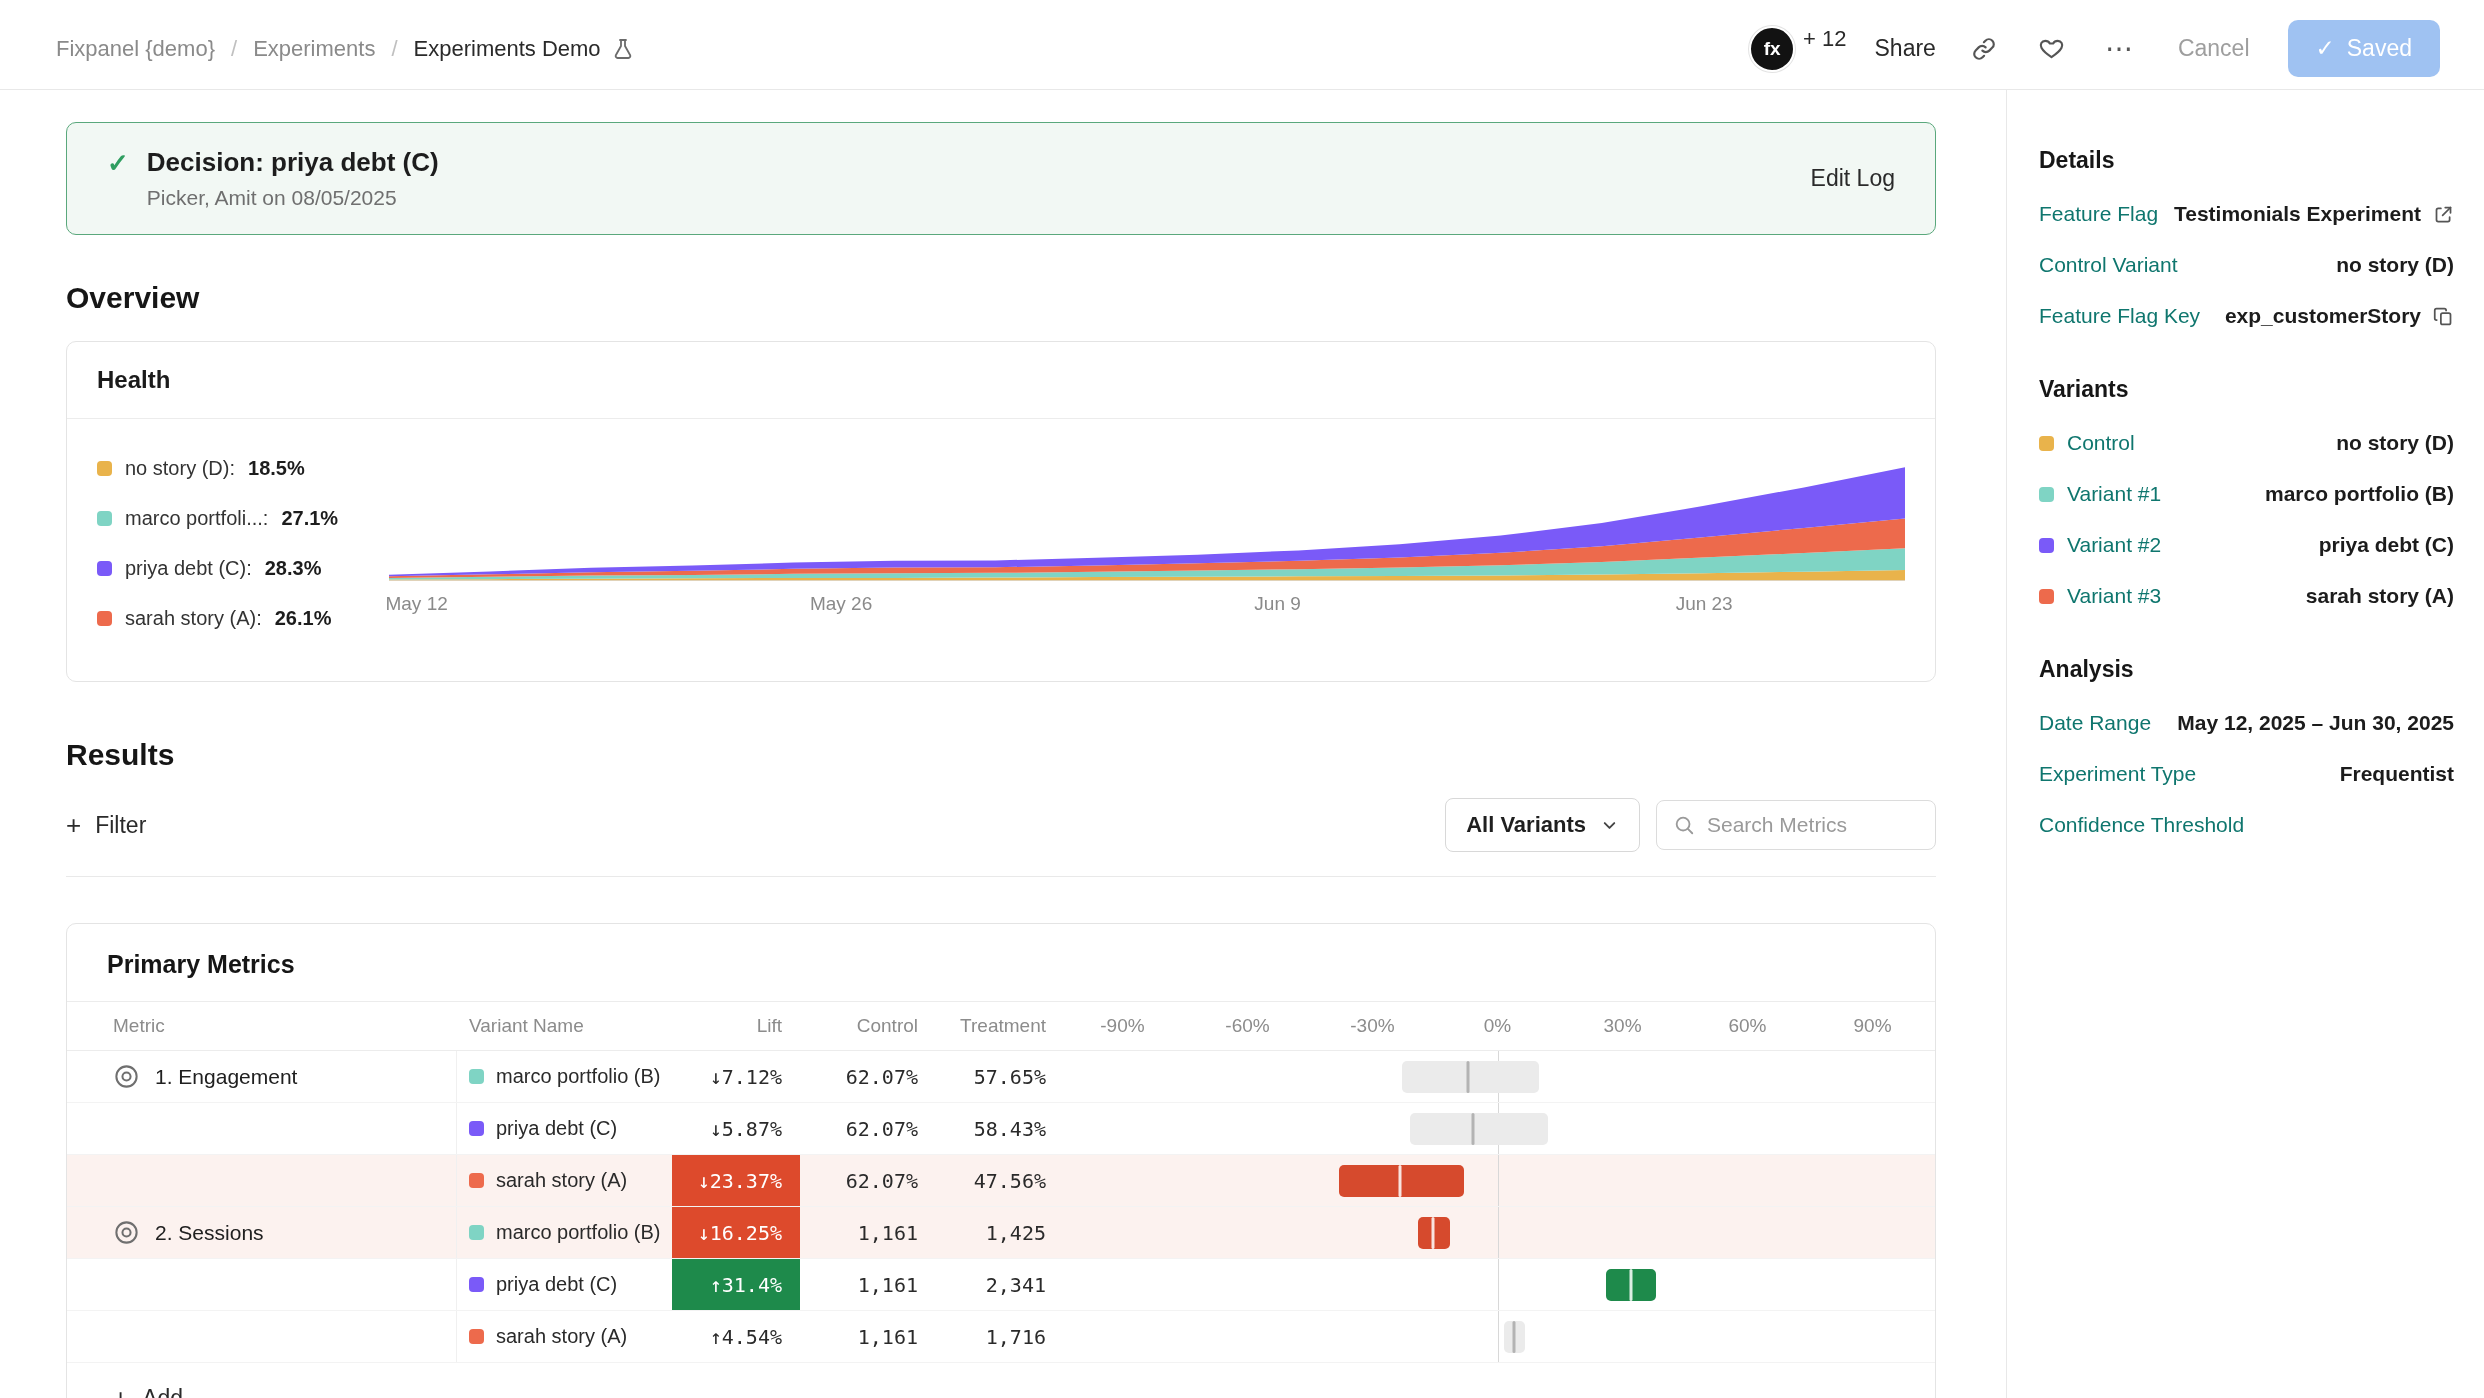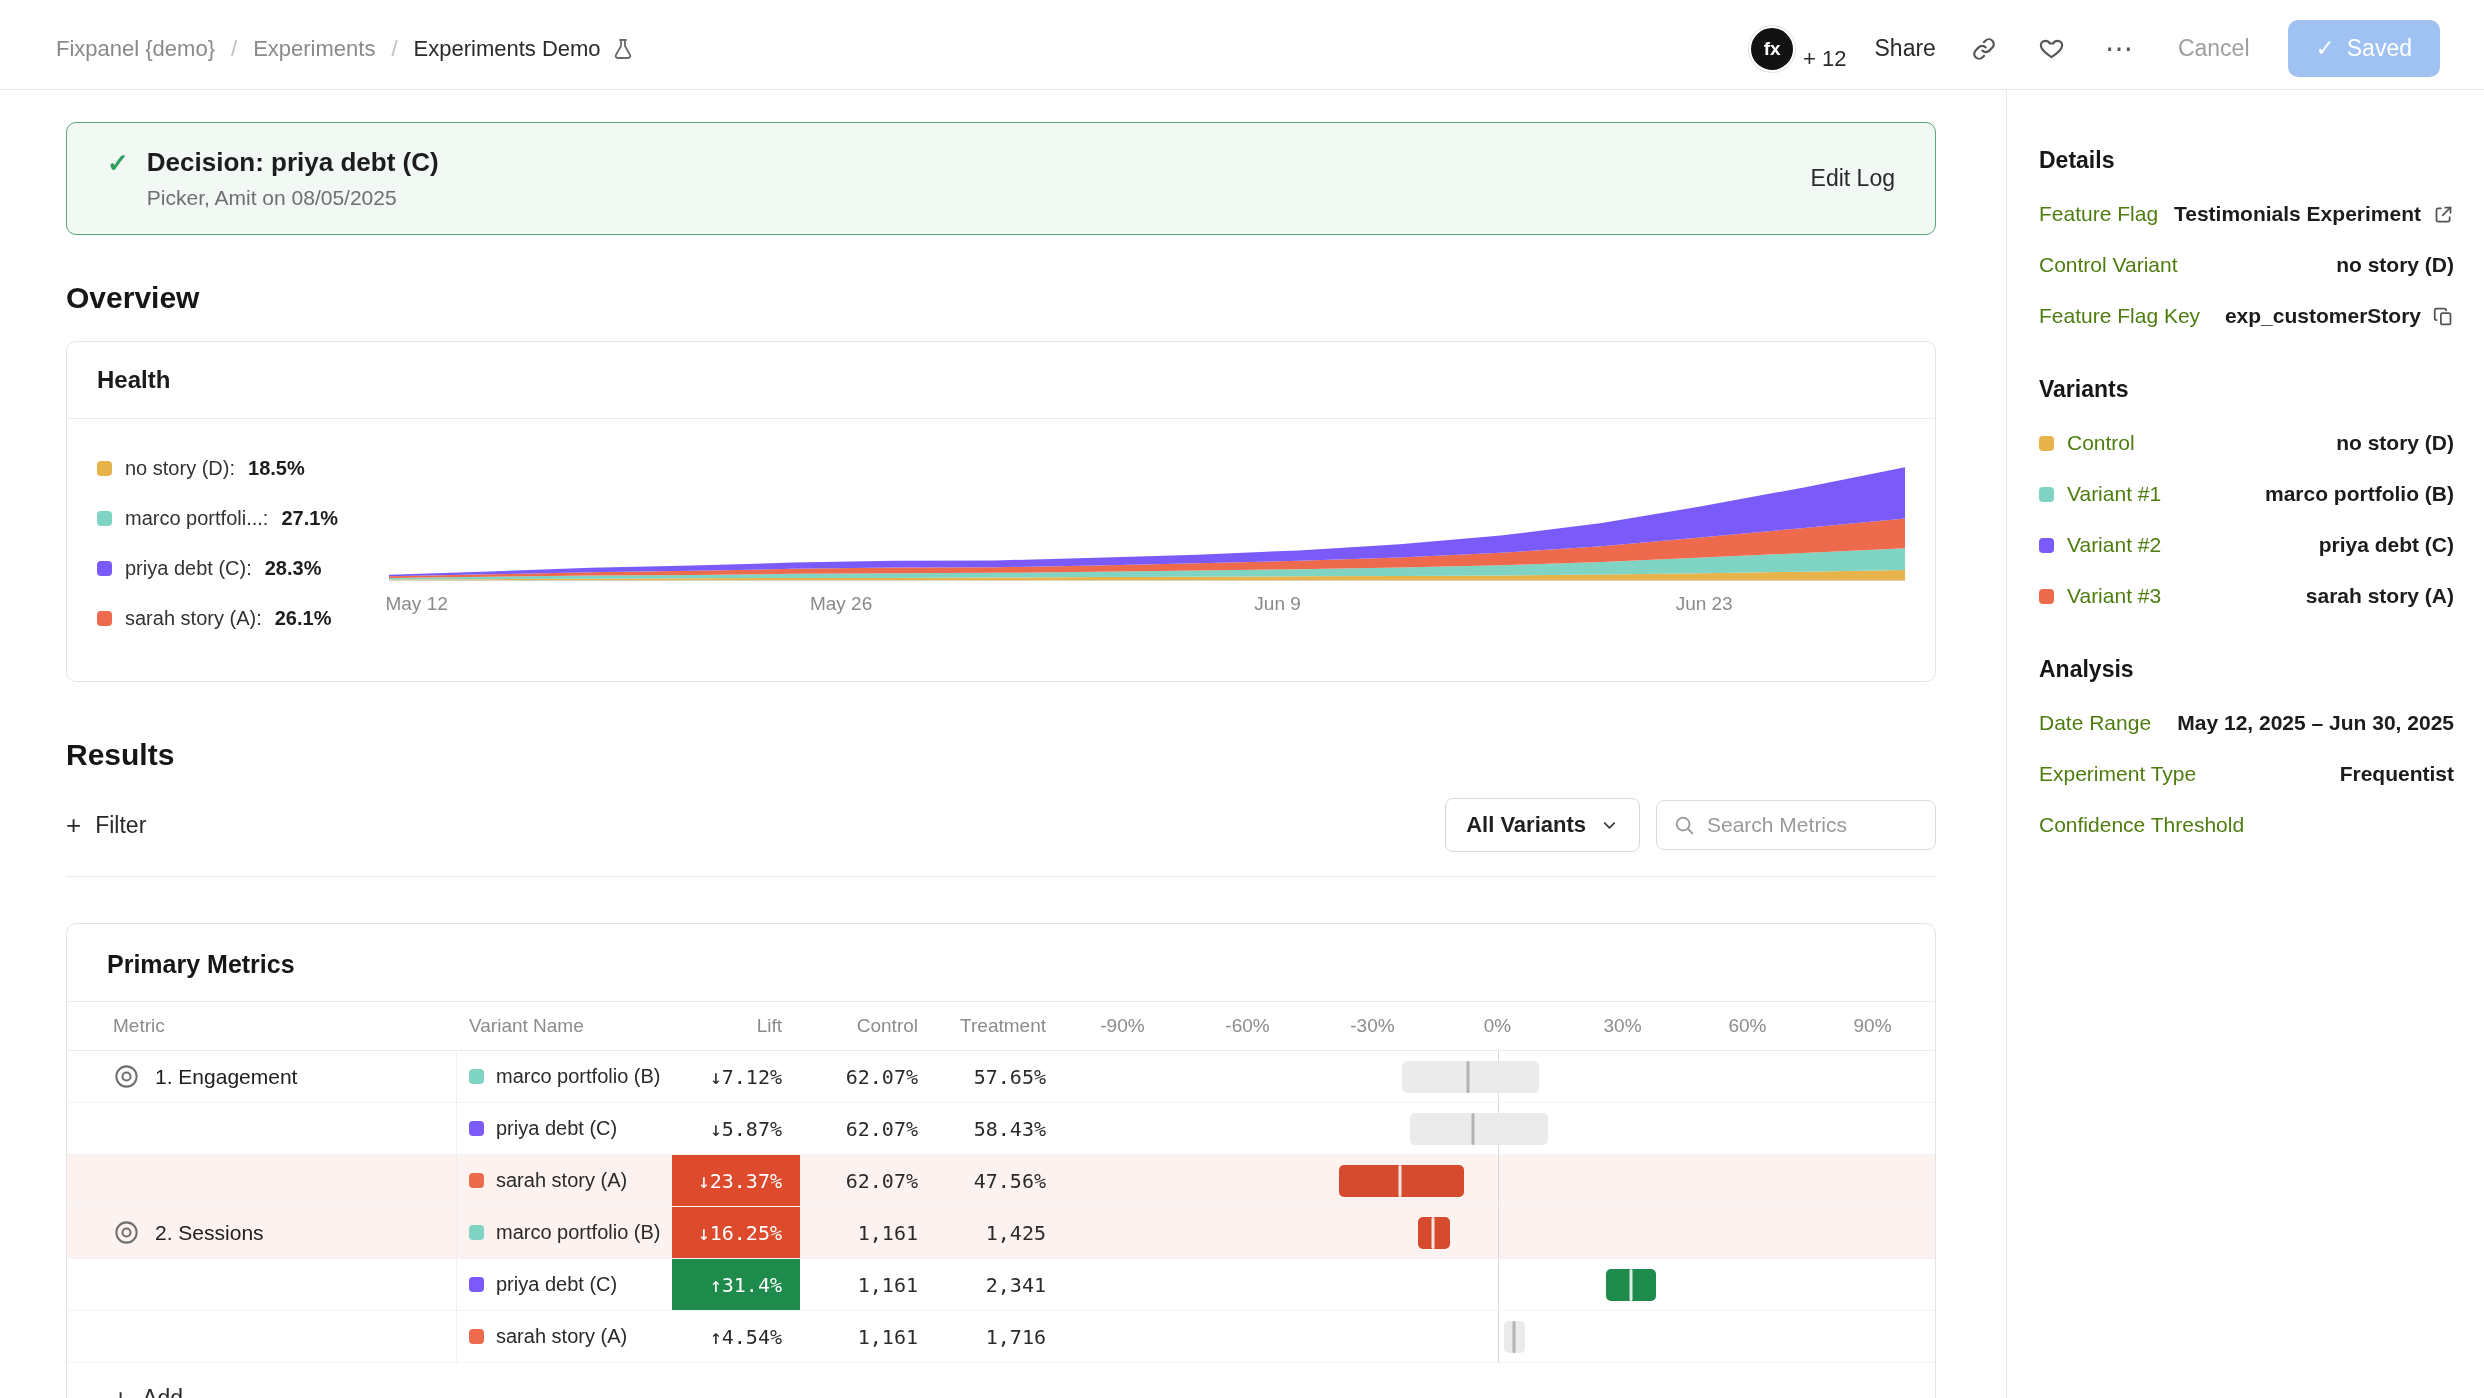--- a/index.html
+++ b/index.html
@@ -9,21 +9,21 @@
 
   
   .topbar { height:90px; min-height:90px; display:flex; align-items:center; justify-content:space-between;
             padding:8px 44px 0 56px; border-bottom:1px solid #e8e8e8; background:#fff; }
   .crumbs { display:flex; align-items:center; gap:16px; font-size:22px; color:#8a8a8a; }
   .crumb { cursor:pointer; }
   .crumb-sep { color:#c0c0c0; }
   .crumb-current { color:#2a2a2a; font-weight:500; display:flex; align-items:center; gap:10px; }
   .flask { display:inline-flex; }
   .topbar-right { display:flex; align-items:center; gap:28px; }
-  .avatar-group { display:flex; align-items:flex-end; gap:8px; }
+  .avatar-group { display:flex; align-items:flex-start; gap:8px; }
   .avatar { width:46px; height:46px; border-radius:50%; background:#121212; color:#fff; display:flex;
             align-items:center; justify-content:center; font-weight:700; font-size:19px; border:2px solid #fff; box-shadow:0 0 0 1px #e3e3e3; }
   .collab { font-size:22px; color:#2a2a2a; }
   .share { font-size:23px; color:#2a2a2a; cursor:pointer; }
   .icon-btn { display:flex; align-items:center; justify-content:center; width:40px; height:40px; cursor:pointer; }
   .dots { font-size:28px; color:#555; letter-spacing:2px; }
   .btn-cancel { font-size:23px; color:#9e9e9e; cursor:pointer; padding:12px 10px; }
   .btn-saved { background:#9fc2f2; color:#fff; font-size:23px; font-weight:500; padding:15px 28px; border-radius:10px;
                display:flex; align-items:center; gap:12px; cursor:pointer; border:none; }
 
@@ -100,21 +100,21 @@
   .ci-tick.neutral { background:#b3b3b3; }
   .ci-tick.negative { background:rgba(255,255,255,.85); }
   .ci-tick.positive { background:rgba(255,255,255,.85); }
   .add-row { padding:20px 0 26px 46px; }
   .add-btn { display:flex; align-items:center; gap:14px; font-size:23px; font-weight:500; color:#2a2a2a; cursor:pointer; }
 
   
   .sb-heading { font-size:23px; font-weight:700; color:#161616; margin-bottom:28px;margin-top:25px; }
   .sb-section { margin-bottom:48px; }
   .sb-row { display:flex; align-items:center; justify-content:space-between; margin-bottom:27px; font-size:21px; }
-  .sb-label { color:#4d7c0f; display:flex; align-items:center; gap:13px; }
+  .sb-label { color:#0f766e; display:flex; align-items:center; gap:13px; }
   .sb-value { font-weight:600; color:#1c1c1c; display:flex; align-items:center; gap:12px; text-align:right; }
   svg { flex:none; }
 </style>
 </head>
 <body>
 
 <div class="app">
 
   <div class="topbar">
     <div class="crumbs">

